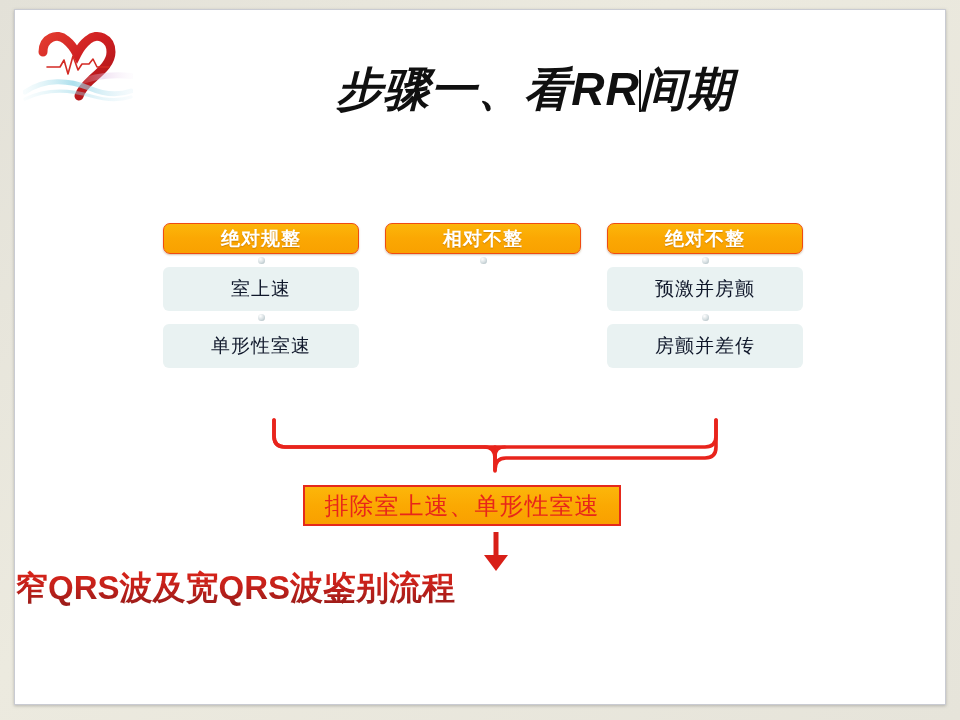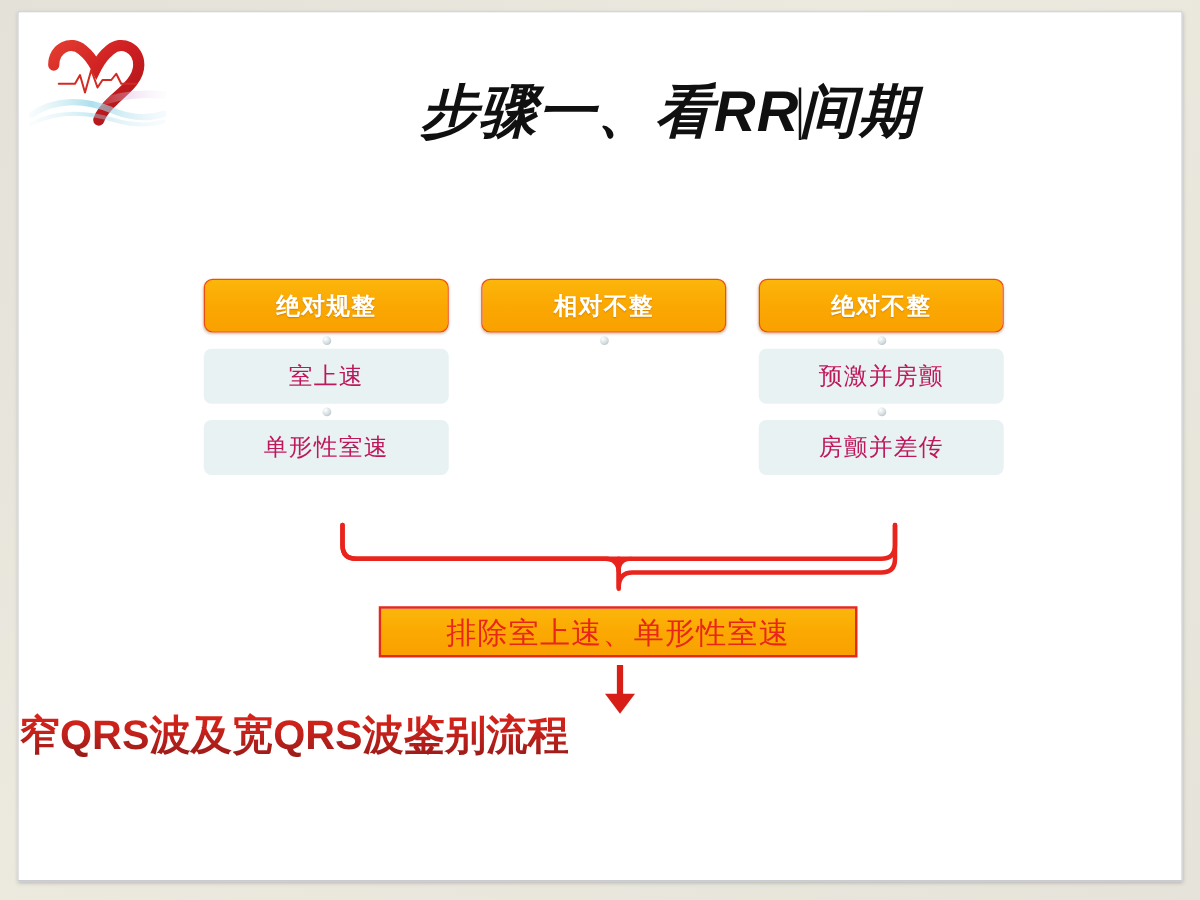--- a/index.html
+++ b/index.html
@@ -77,21 +77,21 @@
     top:213px;
     width:196px;
     pointer-events:auto;
   }
   .col-0{left:148px;}
   .col-1{left:370px;}
   .col-2{left:592px;}
 
   .head-box{
     position:relative;
-    height:43px;
+    height:31px;
     border-radius:7px;
     background:linear-gradient(180deg,#fcb60a 0%,#fba803 48%,#f9a100 100%);
     border:1.6px solid #ef4b12;
     box-sizing:border-box;
     display:flex;align-items:center;justify-content:center;
     box-shadow:0 1px 2px rgba(120,80,10,.35);
   }
   .head-box span{
     color:#ffffff;
     font-size:19px;
@@ -115,39 +115,39 @@
   }
 
   .item-box{
     position:relative;
     height:44px;
     border-radius:6px;
     background:#e9f2f2;
     display:flex;align-items:center;justify-content:center;
   }
   .item-box span{
-    color:#be185d;
+    color:#0f172a;
     font-size:19px;
     letter-spacing:1px;
   }
   .item-box.empty{background:transparent;}
   .dot.hidden::after{display:none;}
 
   
   .bracket{
     position:absolute;
     left:248px;top:405px;
     width:464px;height:60px;
   }
 
   
   .callout{
     position:absolute;
     left:288px;top:475px;
-    width:383px;height:41px;
+    width:318px;height:41px;
     background:linear-gradient(180deg,#fcb60a 0%,#fba902 50%,#f9a000 100%);
     border:2px solid #e5291b;
     box-sizing:border-box;
     display:flex;align-items:center;justify-content:center;
   }
   .callout span{
     color:#e8261a;
     font-size:24px;
     font-weight:normal;
     letter-spacing:1px;

